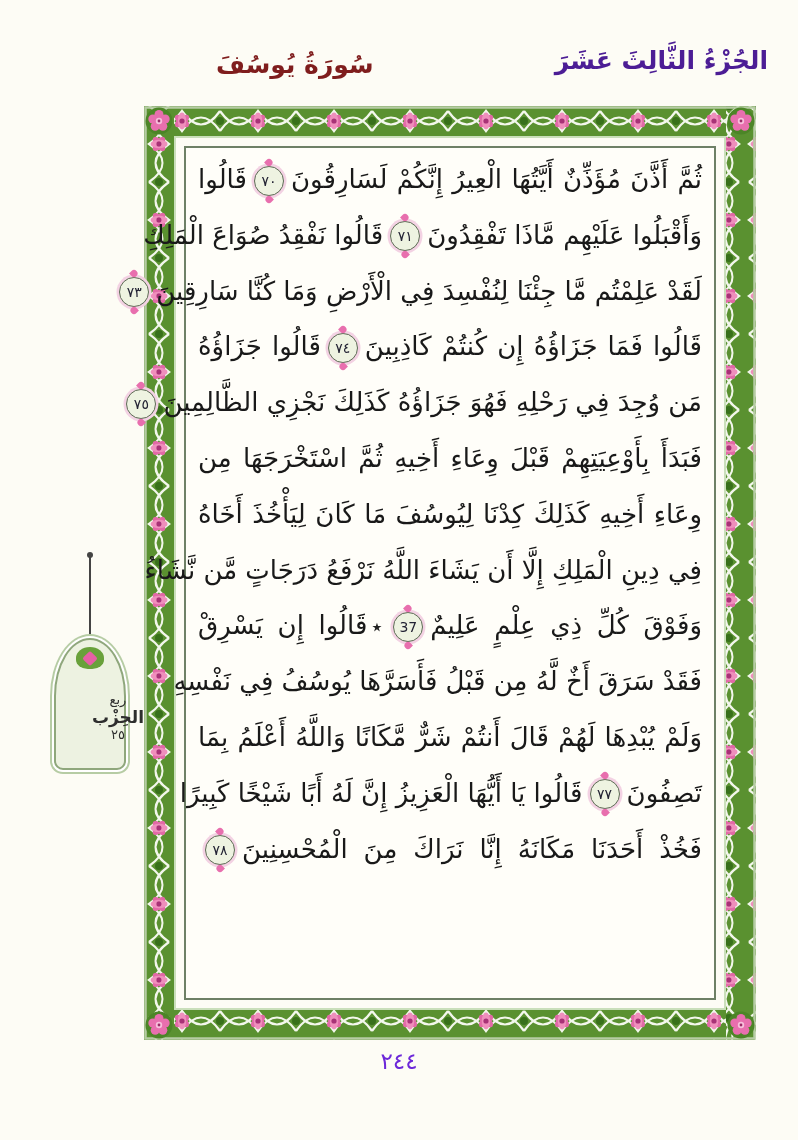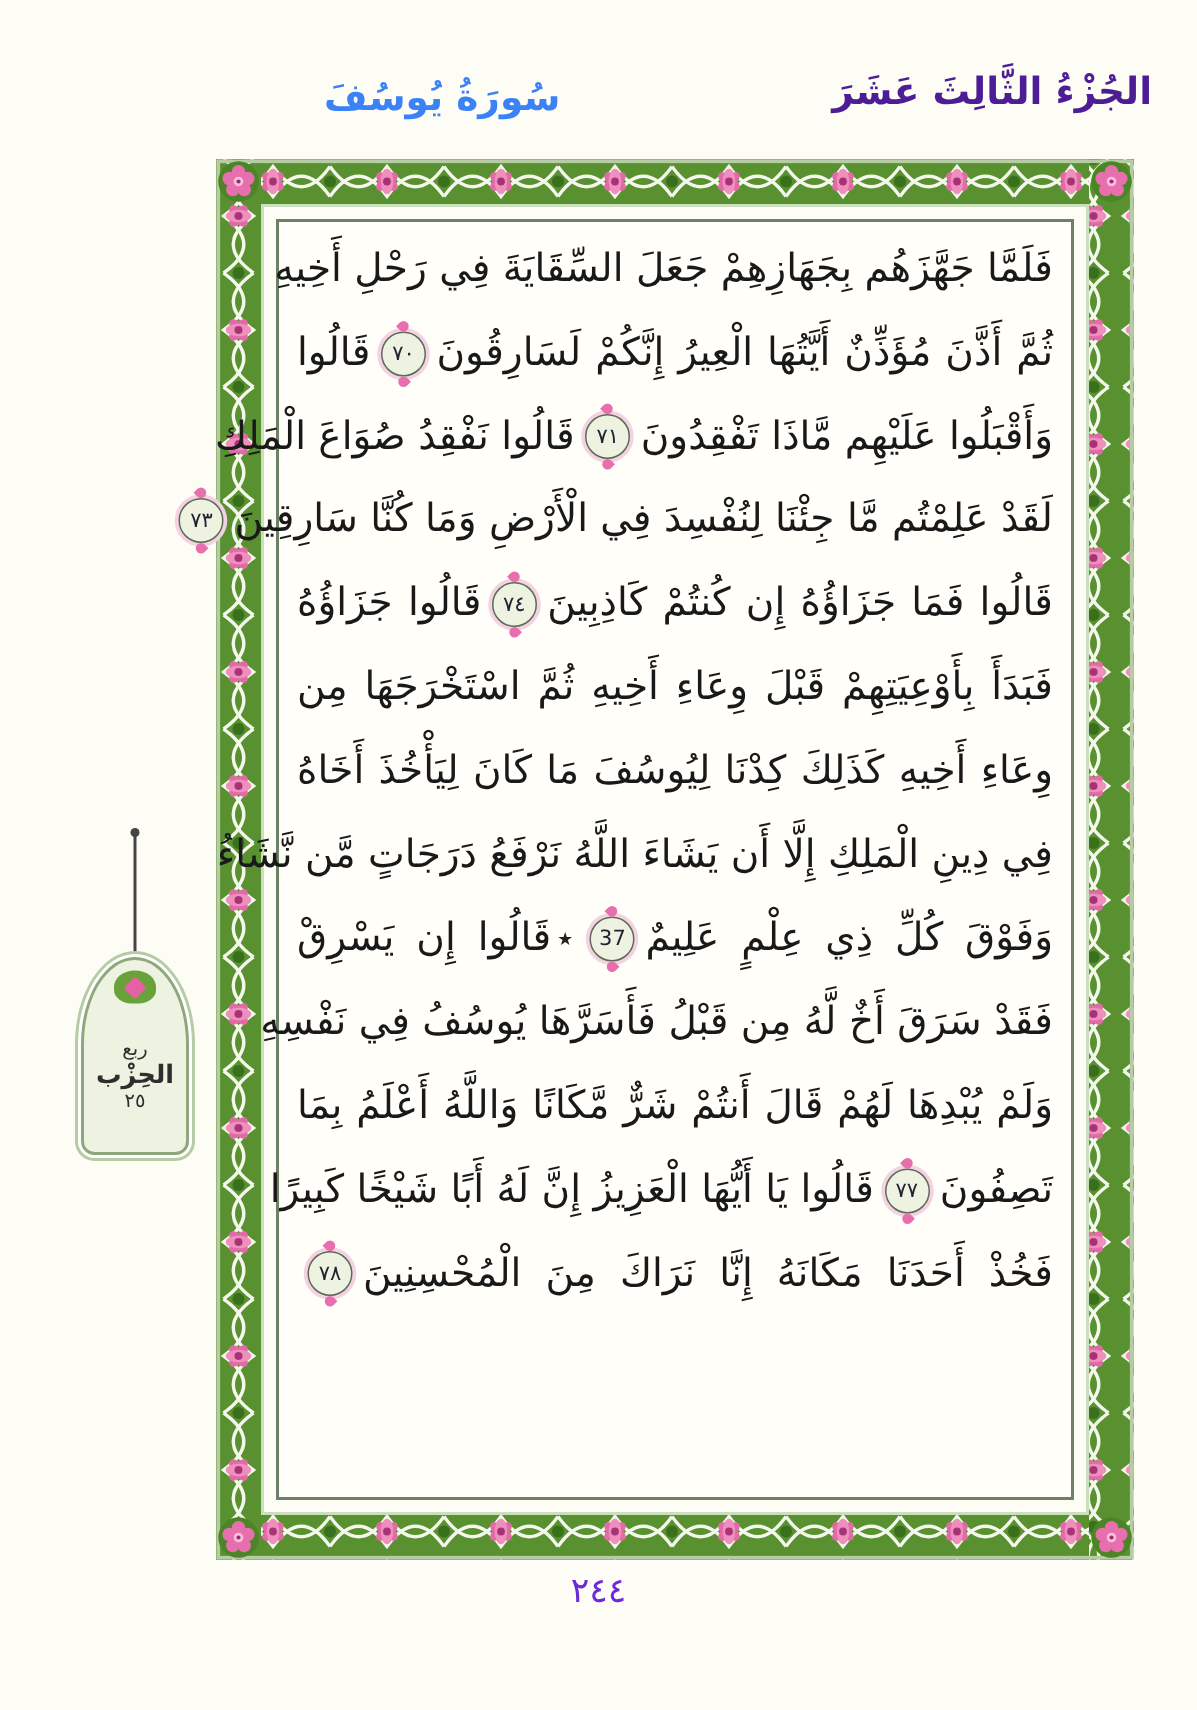--- a/index.html
+++ b/index.html
@@ -6,21 +6,21 @@
     --border-green:#5a9130; --border-green-dark:#38701b;
     --flower-pink:#e86fae; --flower-pink-light:#f2a9cd;
     --sage:#b6cca4; --frame-line:#6e8066;
     --marker-bg:#eef3e1; --marker-ring:#f3d2e3;
     --ink:#191919; --page-bg:#fdfcf5;
   }
   *{box-sizing:border-box;margin:0;padding:0;}
   body{font-family:"DejaVu Sans",sans-serif;background:#e8e8e4;}
   .page{position:relative;width:798px;height:1140px;background:var(--page-bg);overflow:hidden;margin:0 auto;}
 
-  .header-surah{position:absolute;left:216px;top:50px;font-size:25px;font-weight:bold;color:#3b82f6;direction:rtl;}
+  .header-surah{position:absolute;left:216px;top:50px;font-size:25px;font-weight:bold;color:#7f1d1d;direction:rtl;}
   .header-juz{position:absolute;right:30px;top:46px;font-size:25px;font-weight:bold;color:#4c1d95;direction:rtl;}
 
   .frame{position:absolute;left:144px;top:106px;width:612px;height:934px;}
   .frame svg{position:absolute;left:0;top:0;}
 
   .text-box{position:absolute;left:40px;top:40px;right:40px;bottom:40px;
     border:2px solid var(--frame-line);background:#fffef9;}
   .quran-text{position:absolute;top:4px;bottom:4px;left:12px;right:12px;direction:rtl;}
   .quran-line{line-height:55.8px;height:55.8px;text-align:justify;text-align-last:justify;
     font-size:26px;color:var(--ink);white-space:nowrap;overflow:visible;}
@@ -43,21 +43,21 @@
   .hizb-dome{position:absolute;left:54px;top:638px;width:72px;height:132px;
     background:#edf2e1;border:2px solid #8fa77c;
     border-radius:36px 36px 9px 9px / 58px 58px 9px 9px;
     box-shadow:0 0 0 2px #fff,0 0 0 4px var(--sage);}
   .dome-flower{position:absolute;top:7px;left:50%;transform:translateX(-50%);
     width:28px;height:22px;background:#69a13b;border-radius:50% 50% 42% 42%;}
   .dome-flower::after{content:'';position:absolute;top:6px;left:50%;
     transform:translateX(-50%) rotate(45deg);width:11px;height:11px;
     background:#e660a5;border-radius:2px;}
   .dome-text{position:absolute;top:52px;width:100%;text-align:center;
-    line-height:1.18;color:#2e2e2e;direction:rtl;}
+    line-height:1.18;color:#2e2e2e;direction:rtl;margin-left:28px;}
   .dome-text .t1{font-size:13px;}
   .dome-text .t2{font-size:17px;font-weight:bold;}
   .dome-text .t3{font-size:13px;}
 
   .page-number{position:absolute;top:1048px;left:0;right:0;text-align:center;
     font-size:23px;color:#6d28d9;}
 </style>
 </head>
 <body>
 
@@ -142,25 +142,25 @@
         <circle cx="3.8" cy="5.3" r="4.5" fill="#e86fae"></circle>
           <circle cx="-3.8" cy="5.3" r="4.5" fill="#e86fae"></circle>
         <circle cx="-6.2" cy="-2" r="4.5" fill="#e86fae"></circle>
           <circle r="3.2" fill="#f7c0dc"></circle>
           <circle r="1.4" fill="#9c2c68"></circle>
       </g>
     </svg>
 
     <div class="text-box">
       <div class="quran-text">
-          <div class="quran-line"><span class="qtext">فَلَمَّا جَهَّزَهُم بِجَهَازِهِمْ جَعَلَ السِّقَايَةَ فِي رَحْلِ أَخِيهِ</span></div>
           <div class="quran-line"><span class="qtext">ثُمَّ أَذَّنَ مُؤَذِّنٌ أَيَّتُهَا الْعِيرُ إِنَّكُمْ لَسَارِقُونَ</span><span class="ayah-marker">٧٠</span><span class="qtext">قَالُوا</span></div>
           <div class="quran-line"><span class="qtext">وَأَقْبَلُوا عَلَيْهِم مَّاذَا تَفْقِدُونَ</span><span class="ayah-marker">٧١</span><span class="qtext">قَالُوا نَفْقِدُ صُوَاعَ الْمَلِكِ</span></div>
           <div class="quran-line"><span class="qtext">لَقَدْ عَلِمْتُم مَّا جِئْنَا لِنُفْسِدَ فِي الْأَرْضِ وَمَا كُنَّا سَارِقِينَ</span><span class="ayah-marker">٧٣</span></div>
           <div class="quran-line"><span class="qtext">قَالُوا فَمَا جَزَاؤُهُ إِن كُنتُمْ كَاذِبِينَ</span><span class="ayah-marker">٧٤</span><span class="qtext">قَالُوا جَزَاؤُهُ</span></div>
+          <div class="quran-line"><span class="qtext">مَن وُجِدَ فِي رَحْلِهِ فَهُوَ جَزَاؤُهُ كَذَلِكَ نَجْزِي الظَّالِمِينَ</span><span class="ayah-marker">٧٥</span></div>
           <div class="quran-line"><span class="qtext">فَبَدَأَ بِأَوْعِيَتِهِمْ قَبْلَ وِعَاءِ أَخِيهِ ثُمَّ اسْتَخْرَجَهَا مِن</span></div>
           <div class="quran-line"><span class="qtext">وِعَاءِ أَخِيهِ كَذَلِكَ كِدْنَا لِيُوسُفَ مَا كَانَ لِيَأْخُذَ أَخَاهُ</span></div>
           <div class="quran-line"><span class="qtext">فِي دِينِ الْمَلِكِ إِلَّا أَن يَشَاءَ اللَّهُ نَرْفَعُ دَرَجَاتٍ مَّن نَّشَاءُ</span></div>
           <div class="quran-line"><span class="qtext">وَفَوْقَ كُلِّ ذِي عِلْمٍ عَلِيمٌ</span><span class="ayah-marker">37</span><span class="rub-star">٭</span><span class="qtext">قَالُوا إِن يَسْرِقْ</span></div>
           <div class="quran-line"><span class="qtext">فَقَدْ سَرَقَ أَخٌ لَّهُ مِن قَبْلُ فَأَسَرَّهَا يُوسُفُ فِي نَفْسِهِ</span></div>
           <div class="quran-line"><span class="qtext">وَلَمْ يُبْدِهَا لَهُمْ قَالَ أَنتُمْ شَرٌّ مَّكَانًا وَاللَّهُ أَعْلَمُ بِمَا</span></div>
           <div class="quran-line"><span class="qtext">تَصِفُونَ</span><span class="ayah-marker">٧٧</span><span class="qtext">قَالُوا يَا أَيُّهَا الْعَزِيزُ إِنَّ لَهُ أَبًا شَيْخًا كَبِيرًا</span></div>
           <div class="quran-line"><span class="qtext">فَخُذْ أَحَدَنَا مَكَانَهُ إِنَّا نَرَاكَ مِنَ الْمُحْسِنِينَ</span><span class="ayah-marker">٧٨</span></div>
         </div>
     </div>

